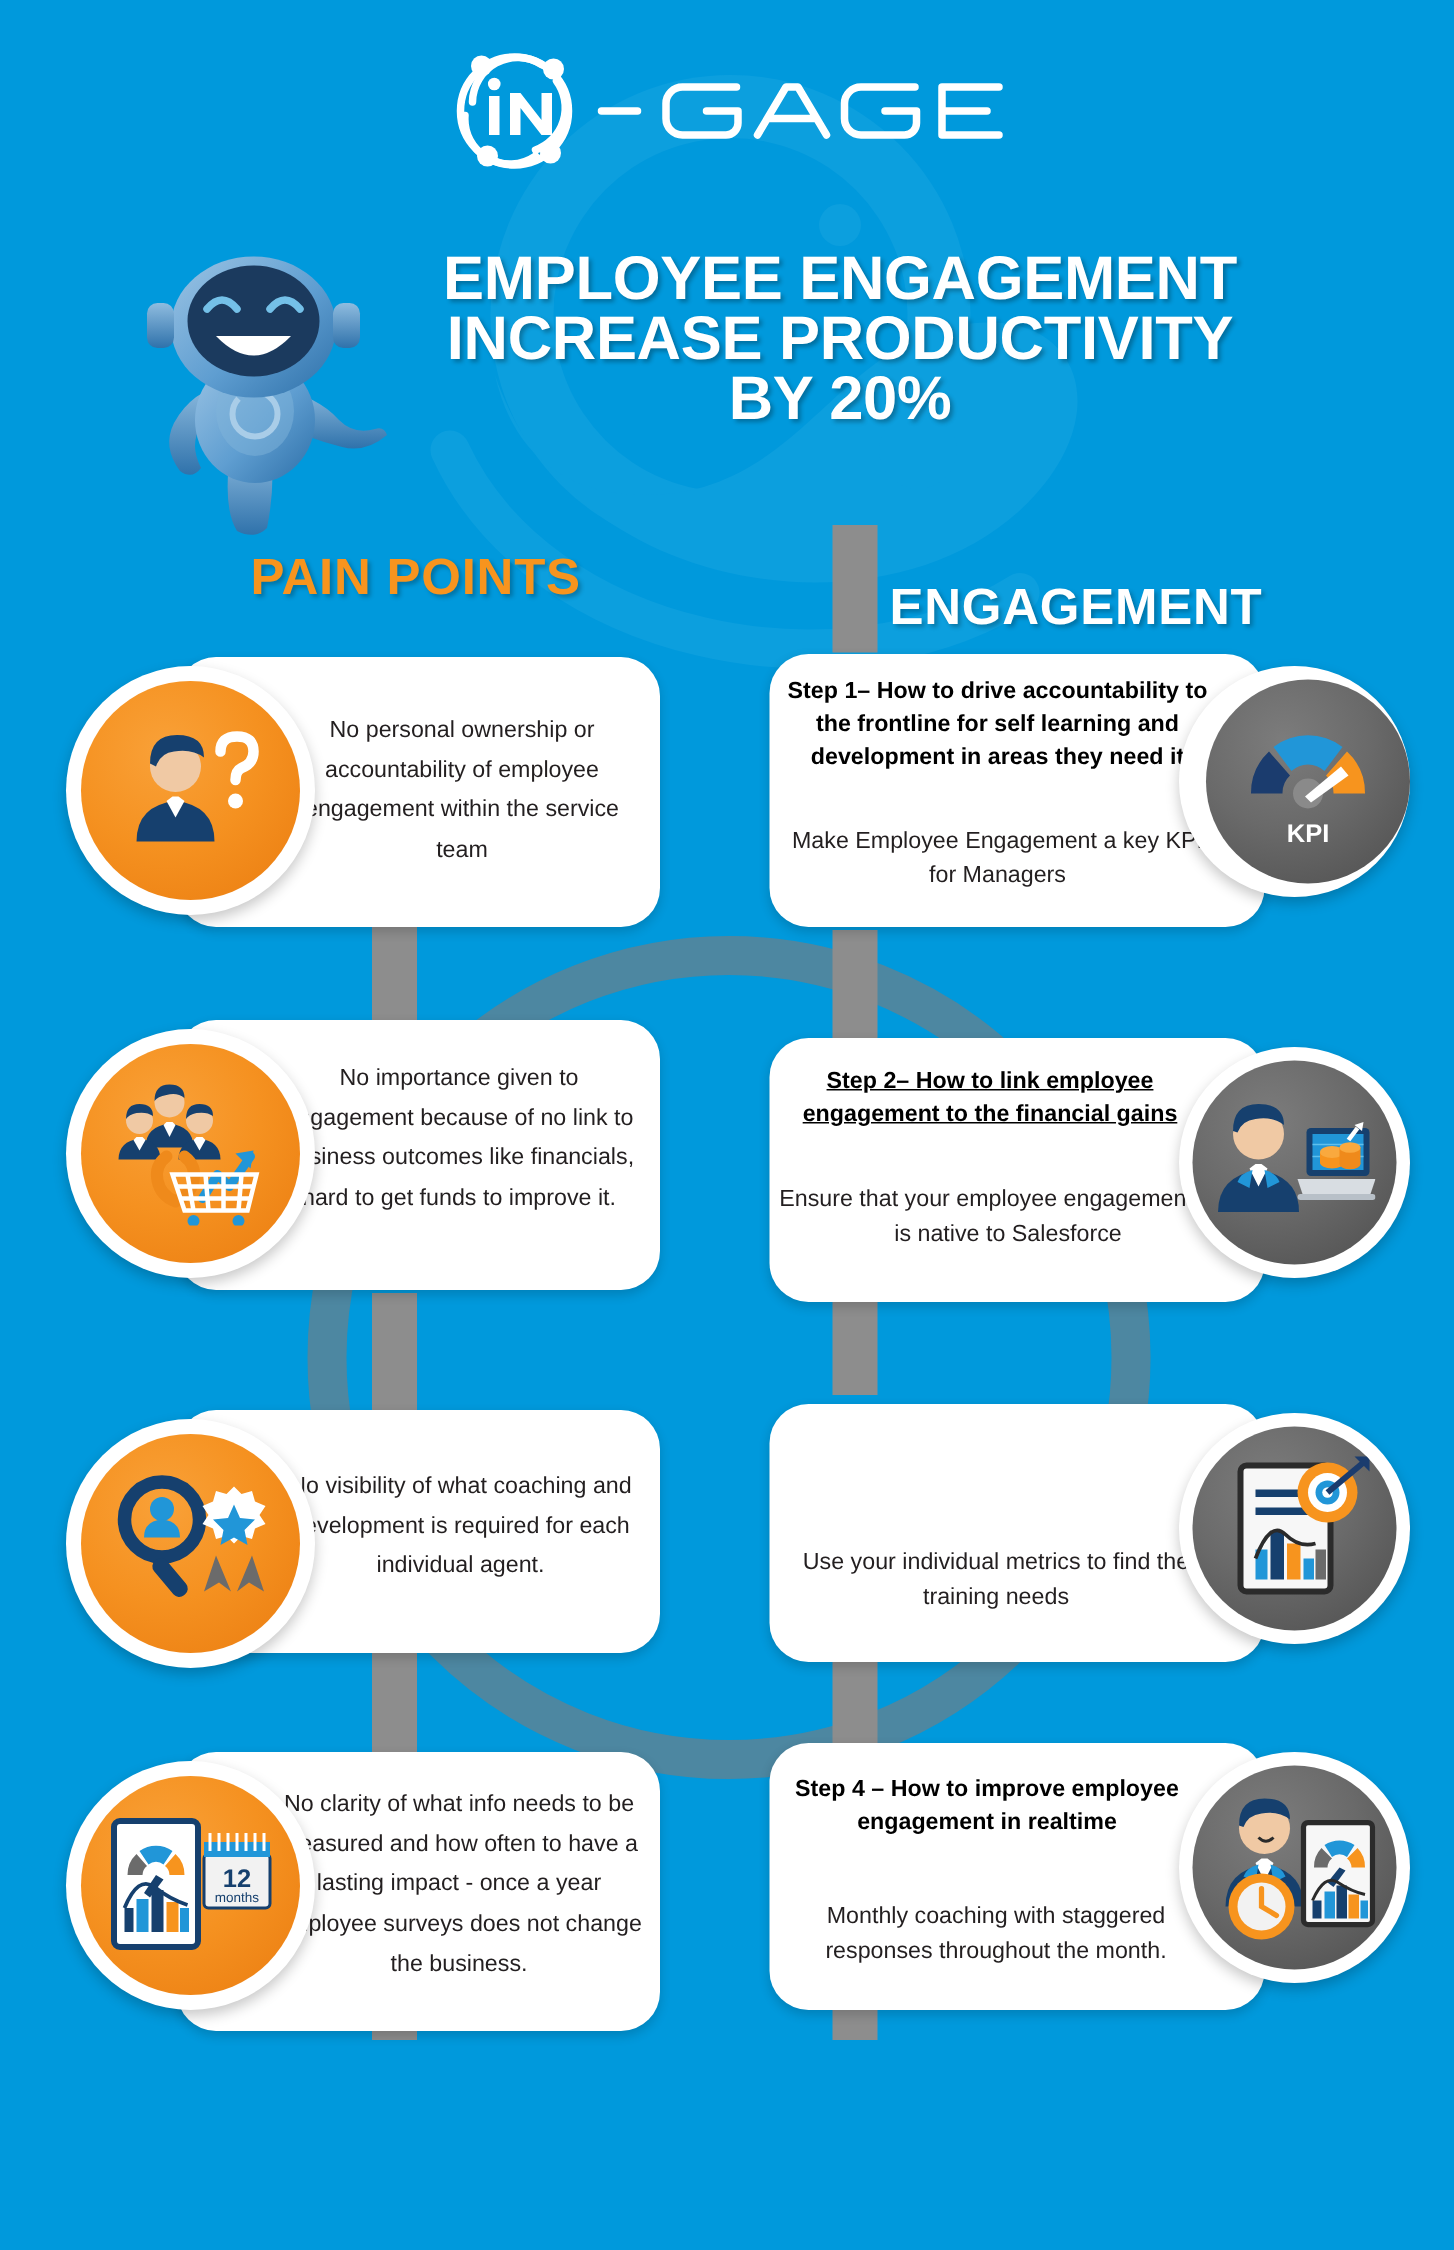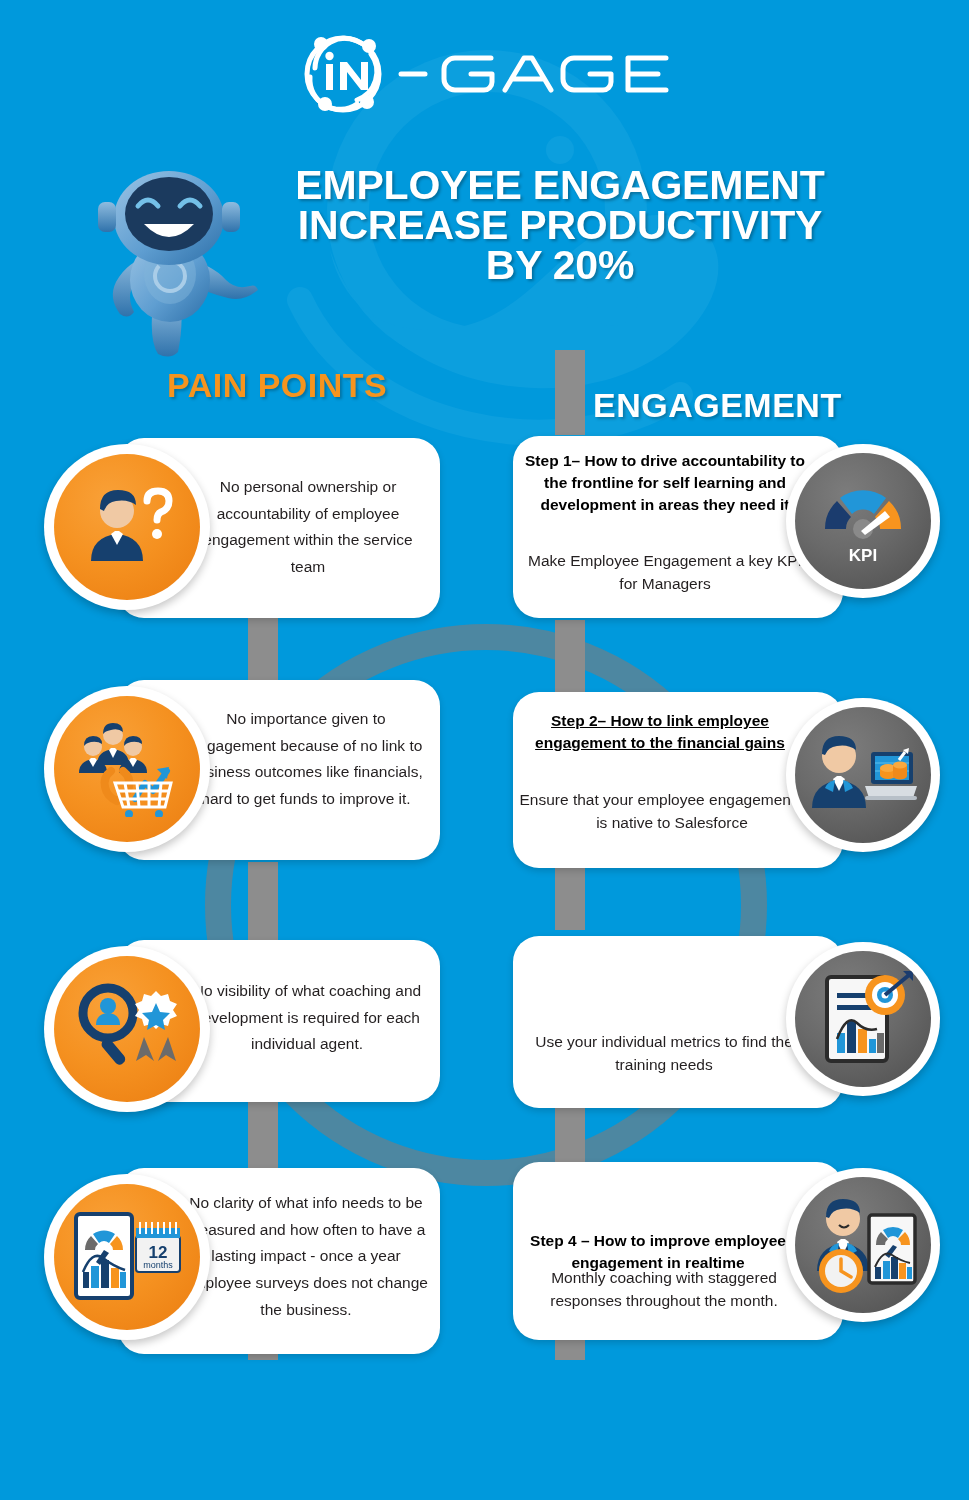--- a/index.html
+++ b/index.html
@@ -312,21 +312,21 @@
       <text x="86" y="48" text-anchor="middle" fill="#16406e" font-family="Liberation Sans, sans-serif" font-size="17" font-weight="bold">12</text>
       <text x="86" y="58" text-anchor="middle" fill="#16406e" font-family="Liberation Sans, sans-serif" font-size="9">months</text>
     </svg>
   </div>
 </div>
 
 <div class="card" style="left:513px; top:436px; width:330px; height:182px;">
   <div class="head" style="left:8px; top:14px; width:288px;">Step 1– How to drive accountability to the frontline for self learning and development in areas they need it</div>
   <div class="text" style="left:10px; top:113px; width:284px; line-height:1.5;">Make Employee Engagement a key KPI for Managers</div>
 </div>
-<div class="icon-bubble" style="left:786px; top:444px; width:154px; height:154px;">
+<div class="icon-bubble" style="left:786px; top:444px; width:154px; height:154px;justify-content:flex-end;">
   <div class="icon-inner icon-gray" style="width:136px;height:136px;">
     <svg width="104" height="104" viewBox="0 0 104 104">
       <path d="M14 60 a38 38 0 0 1 12 -28 l14 16 a16 16 0 0 0 -5 12 Z" fill="#1b3c6e"></path>
       <path d="M29 29 a38 38 0 0 1 46 0 l-12 16 a16 16 0 0 0 -22 0 Z" fill="#2196d8"></path>
       <path d="M78 32 a38 38 0 0 1 12 28 l-21 0 a16 16 0 0 0 -5 -12 Z" fill="#f7941e"></path>
       <circle cx="52" cy="60" r="10" fill="#8a8a8a"></circle>
       <path d="M50 62 L74 42 l5 6 l-25 18 Z" fill="#ffffff"></path>
       <text x="52" y="92" text-anchor="middle" fill="#ffffff" font-family="Liberation Sans, sans-serif" font-size="17" font-weight="bold">KPI</text>
     </svg>
   </div>
@@ -386,21 +386,21 @@
       <circle cx="74" cy="28" r="13" fill="#ffffff"></circle>
       <circle cx="74" cy="28" r="8" fill="#2196d8"></circle>
       <circle cx="74" cy="28" r="3.5" fill="#ffffff"></circle>
       <path d="M74 28 L98 8" stroke="#1b3c6e" stroke-width="4"></path>
       <path d="M92 4 l10 0 l0 10 Z" fill="#1b3c6e"></path>
     </svg>
   </div>
 </div>
 
 <div class="card" style="left:513px; top:1162px; width:330px; height:178px;">
-  <div class="head" style="left:10px; top:20px; width:270px;margin-top:48px;">Step 4 – How to improve employee engagement in realtime</div>
+  <div class="head" style="left:10px; top:20px; width:270px;">Step 4 – How to improve employee engagement in realtime</div>
   <div class="text" style="left:8px; top:104px; width:286px; line-height:1.5;">Monthly coaching with staggered responses throughout the month.</div>
 </div>
 <div class="icon-bubble" style="left:786px; top:1168px; width:154px; height:154px;">
   <div class="icon-inner icon-gray" style="width:136px;height:136px;">
     <svg width="108" height="100" viewBox="0 0 108 100">
       <circle cx="34" cy="24" r="17" fill="#f0c9a4"></circle>
       <path d="M17 22 q0 -18 17 -18 q17 0 17 14 q-8 -6 -19 -4 q-9 1 -12 9 Z" fill="#16406e"></path>
       <path d="M30 30 q5 5 10 0" stroke="#2b2b2b" stroke-width="2" fill="none"></path>
       <path d="M8 76 q0 -24 26 -28 q26 4 26 28 Z" fill="#16406e"></path>
       <path d="M28 47 l6 12 l6 -12 l-4 -3 h-4 Z" fill="#ffffff"></path>

